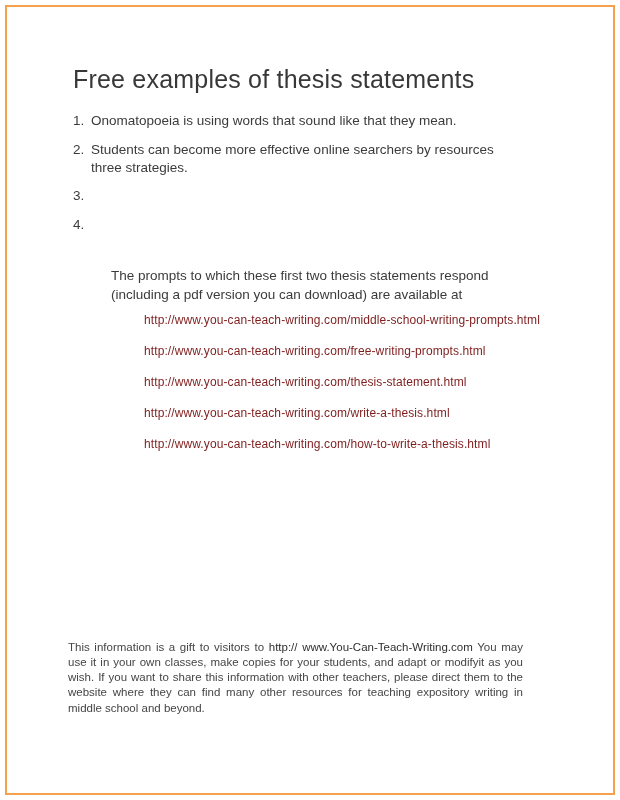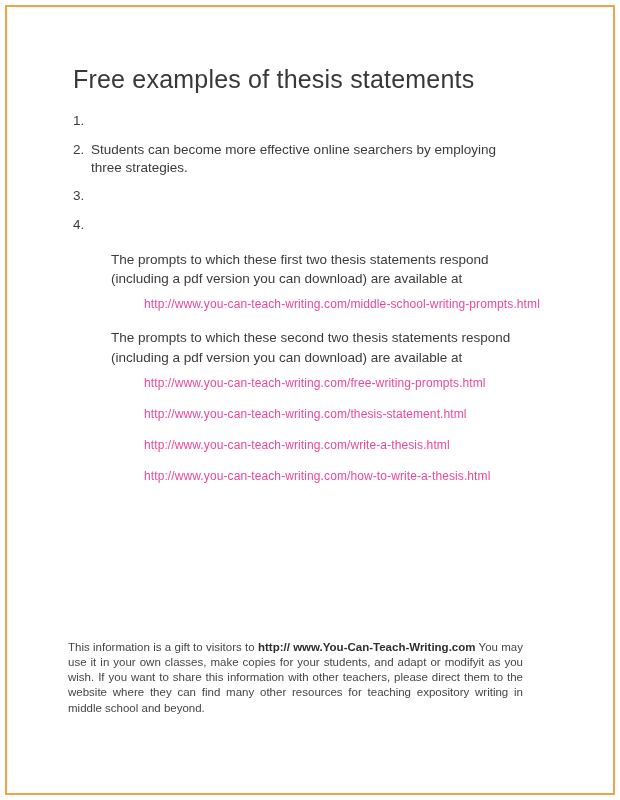--- a/index.html
+++ b/index.html
@@ -36,79 +36,79 @@
     line-height: 1.32;
     margin-bottom: 11px;
     max-width: 440px;
   }
   .list-item .num {
     flex: 0 0 18px;
   }
   .list-item .txt {
     max-width: 415px;
   }
-  .sections { margin-left: 38px; margin-top: 16px; }
+  .sections { margin-left: 38px; margin-top: 32px; }
   .para {
     font-size: 13.5px;
     line-height: 1.42;
     margin-bottom: 9px;
   }
   .para.w1 { max-width: 418px; }
   .para.w2 { max-width: 468px; }
   .url {
     font-size: 12px;
-    color: #ec4899;
+    color: #7f1d1d;
     margin-left: 33px;
     margin-bottom: 17px;
     letter-spacing: 0.1px;
     white-space: nowrap;
   }
   .footer {
     position: absolute;
     left: 68px;
     bottom: 84px;
     width: 455px;
     font-size: 11.5px;
     line-height: 1.33;
     color: #454545;
     text-align: justify;
   }
-  .footer b { font-weight: bold; color: #2f2f2f; }
+  .footer b { font-weight: normal; color: #2f2f2f; }
 </style>
 </head>
 <body>
 
 <div class="frame"></div>
 
 <div class="content">
 
   <h1 class="title">Free examples of thesis statements</h1>
 
   <div class="list">
     <div class="list-item">
       <span class="num">1.</span>
+      <span class="txt">Onomatopoeia is using words that sound like that they mean.</span>
     </div>
     <div class="list-item">
       <span class="num">2.</span>
-      <span class="txt">Students can become more effective online searchers by employing three strategies.</span>
+      <span class="txt">Students can become more effective online searchers by resources three strategies.</span>
     </div>
     <div class="list-item">
       <span class="num">3.</span>
     </div>
     <div class="list-item">
       <span class="num">4.</span>
     </div>
   </div>
 
   <div class="sections">
 
     <div class="para w1">The prompts to which these first two  thesis statements respond (including a pdf version you can download) are available at</div>
     <div class="url">http://www.you-can-teach-writing.com/middle-school-writing-prompts.html</div>
 
-    <div class="para w1">The prompts to which these second two thesis statements respond (including a pdf version you can download) are available at</div>
     <div class="url">http://www.you-can-teach-writing.com/free-writing-prompts.html</div>
 
     <div class="url">http://www.you-can-teach-writing.com/thesis-statement.html</div>
     <div class="url">http://www.you-can-teach-writing.com/write-a-thesis.html</div>
     <div class="url">http://www.you-can-teach-writing.com/how-to-write-a-thesis.html</div>
 
   </div>
 
 </div>
 

